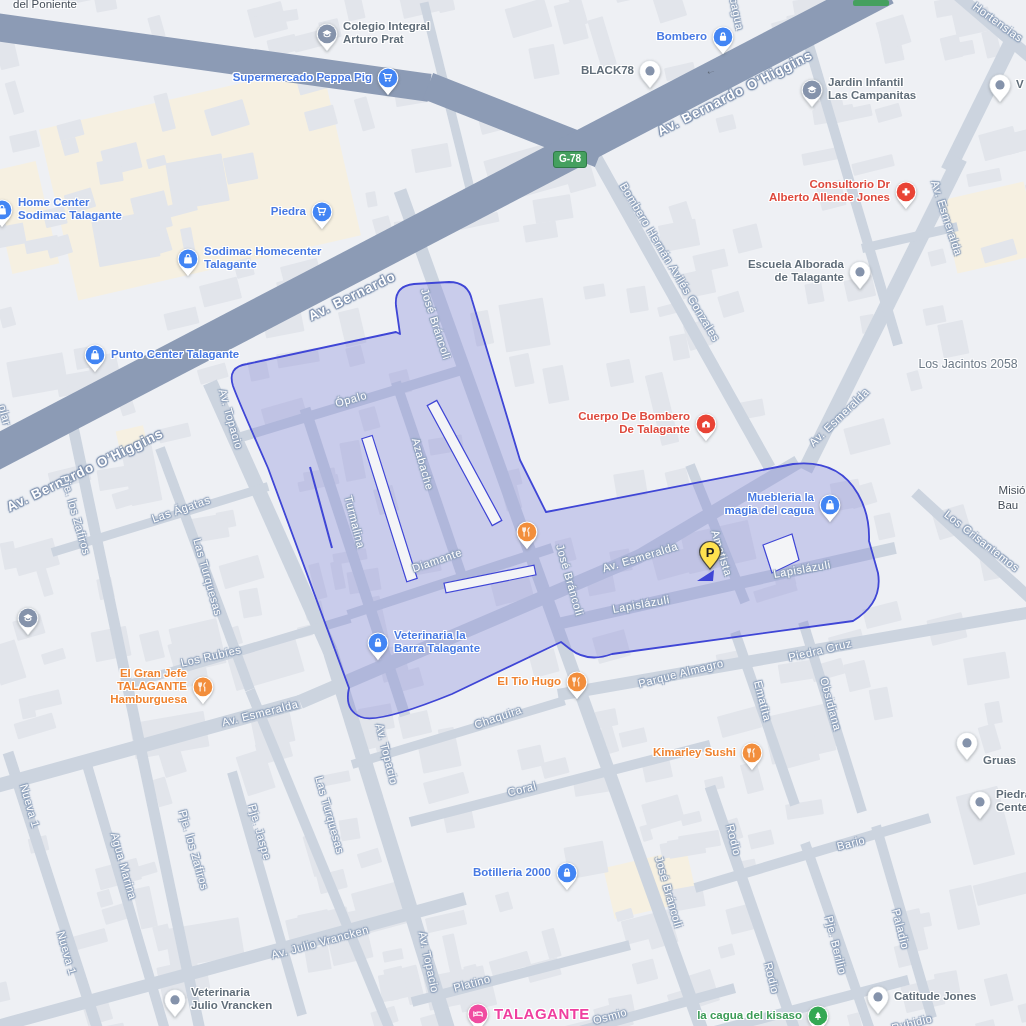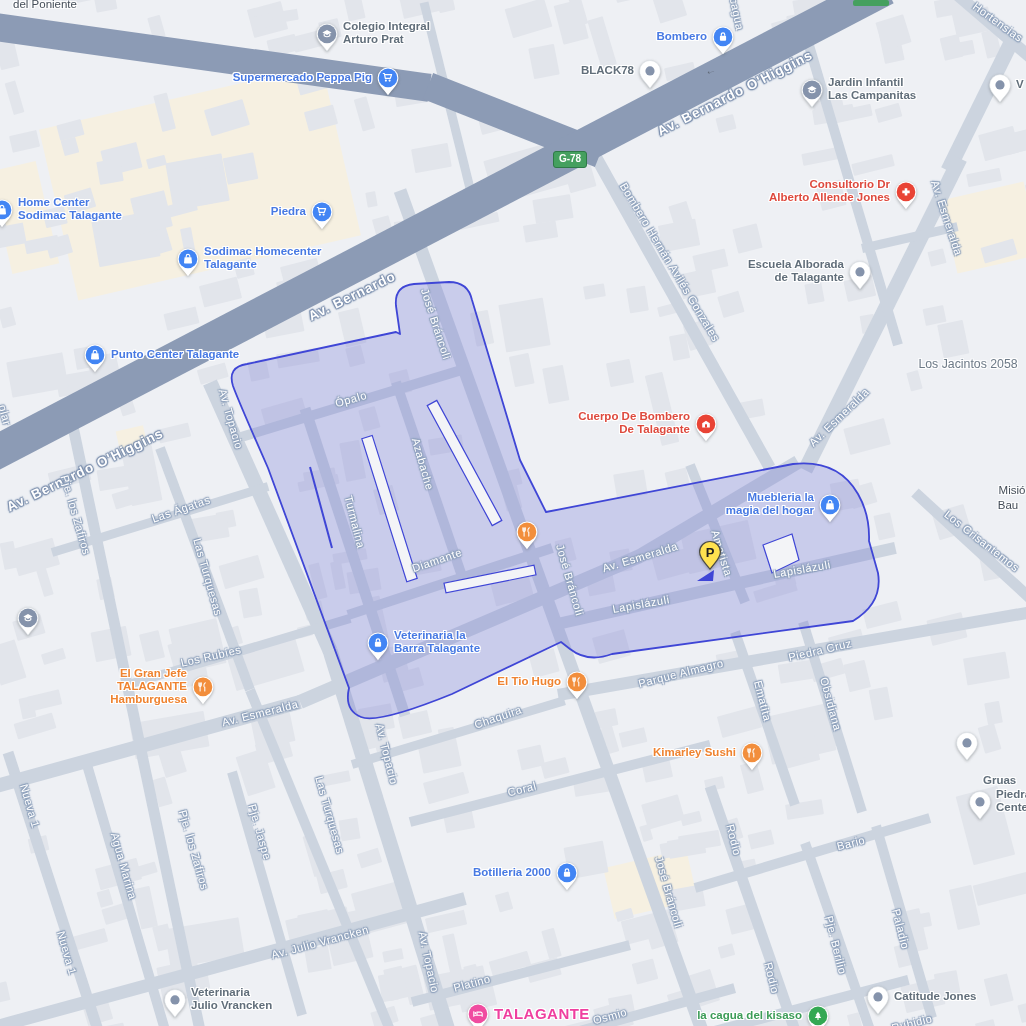--- a/index.html
+++ b/index.html
@@ -603,21 +603,21 @@
     <div class="pin" style="left: 818px; top: 493px;"><svg width="24" height="31" viewBox="0 0 24 31">
         <path d="M12 29.2C7.4 22.8 1.6 18.4 1.6 11.9a10.4 10.4 0 1 1 20.8 0c0 6.5-5.8 10.9-10.4 17.3Z" fill="#fff"></path>
         <circle cx="12" cy="11.9" r="9.3" fill="#4285f4"></circle>
         <g transform="translate(6 5.9)">
           <path d="M2.6 4.3h6.8l.6 5.3q.1 1-.9 1H2.9q-1 0-.9-1z" fill="#fff"></path>
           <path d="M4.2 4.6V3.3a1.8 1.8 0 0 1 3.6 0v1.3" fill="none" stroke="#fff" stroke-width="1.1"></path>
         </g>
       </svg></div>
     <div class="poi-label c-blue" style="top: 491px; right: 212px; text-align: right;">
       <div>Muebleria la</div>
-      <div>magia del hogar</div>
+      <div>magia del cagua</div>
     </div>
     <div class="pin" style="left: 515px; top: 520px;"><svg width="24" height="31" viewBox="0 0 24 31">
         <path d="M12 29.2C7.4 22.8 1.6 18.4 1.6 11.9a10.4 10.4 0 1 1 20.8 0c0 6.5-5.8 10.9-10.4 17.3Z" fill="#fff"></path>
         <circle cx="12" cy="11.9" r="9.3" fill="#f28e3c"></circle>
         <g transform="translate(6 5.9)">
           <g stroke="#fff" stroke-width="1.05" fill="none" stroke-linecap="round">
             <path d="M3.1 1.8v2.6M1.9 1.8v2.6a1.2 1.2 0 0 0 2.4 0V1.8"></path>
             <path d="M3.1 5.2v5"></path>
             <path d="M8.3 1.8c-1.1.7-1.6 2.2-1.4 3.6.1.7.5 1 .9 1v3.8"></path>
           </g>
@@ -680,21 +680,21 @@
           </g>
         </g>
       </svg></div>
     <div class="poi-label c-orange" style="top: 745.5px; right: 290px; text-align: right;">
       <div>Kimarley Sushi</div>
     </div>
     <div class="pin" style="left: 955px; top: 731px;"><svg width="24" height="31" viewBox="0 0 24 31">
         <path d="M12 29.2C7.4 22.8 1.6 18.4 1.6 11.9a10.4 10.4 0 1 1 20.8 0c0 6.5-5.8 10.9-10.4 17.3Z" fill="#fff" stroke="#d9dde3" stroke-width=".6"></path>
         <circle cx="12" cy="11.9" r="4.6" fill="#8593ab"></circle>
       </svg></div>
-    <div class="poi-label c-gray" style="top: 774px; left: 983px;">
+    <div class="poi-label c-gray" style="top: 754px; left: 983px;">
       <div>Gruas</div>
     </div>
     <div class="pin" style="left: 968px; top: 790px;"><svg width="24" height="31" viewBox="0 0 24 31">
         <path d="M12 29.2C7.4 22.8 1.6 18.4 1.6 11.9a10.4 10.4 0 1 1 20.8 0c0 6.5-5.8 10.9-10.4 17.3Z" fill="#fff" stroke="#d9dde3" stroke-width=".6"></path>
         <circle cx="12" cy="11.9" r="4.6" fill="#8593ab"></circle>
       </svg></div>
     <div class="poi-label c-gray" style="top: 788px; left: 996px;">
       <div>Piedra</div>
       <div>Center</div>
     </div>

